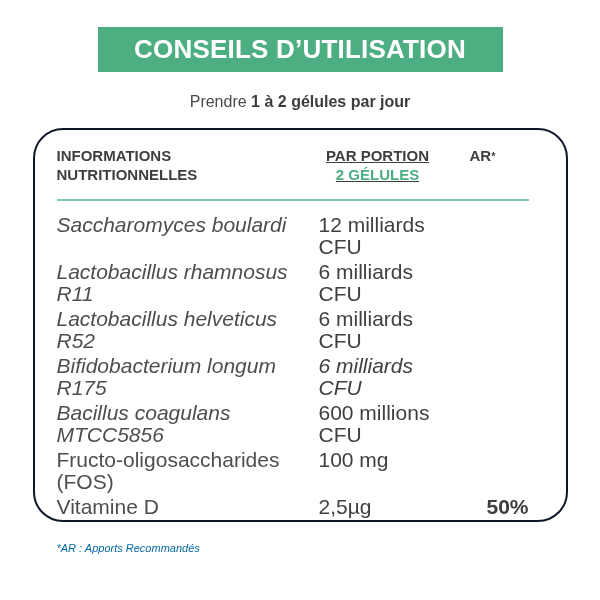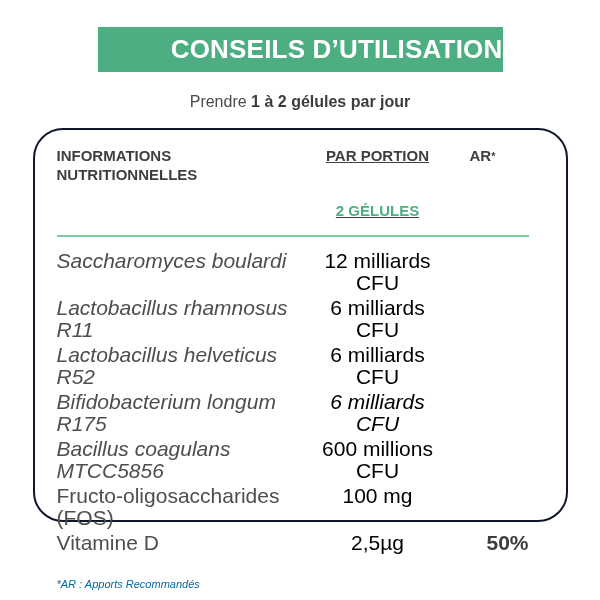--- a/index.html
+++ b/index.html
@@ -7,21 +7,21 @@
     width: 600px; height: 600px;
     background: #ffffff;
     font-family: "Liberation Sans", sans-serif;
     overflow: hidden;
   }
   
   .banner {
     width: 405px; height: 45px;
     margin: 27px auto 0 auto;
     background: #4cae81;
-    display: flex; align-items: center; justify-content: flex-end;
+    display: flex; align-items: center; justify-content: center;
   }
   .banner-title {
     color: #ffffff;
     font-size: 26px;
     font-weight: bold;
     letter-spacing: 0.2px;
     white-space: nowrap;
   }
   
   .usage {
@@ -41,34 +41,34 @@
     padding: 16px 37px 18px 22px;
   }
   .grid-row {
     display: grid;
     grid-template-columns: 1fr 118px 92px;
     align-items: start;
   }
   
   .thead { font-size: 15px; font-weight: bold; line-height: 19px; color: #3e3e3e; }
   .thead .col-portion { text-align: center; text-decoration: underline; }
-  .thead .serving { color: #4caf82; margin-top: 36px; }
+  .thead .serving { color: #4caf82; }
   .thead .col-ar { text-align: center; }
   .star { font-size: 11px; position: relative; top: -1px; }
   .divider {
     height: 2px;
     background: #7fcaa5;
     border: none;
     margin: 15px 0 13px 0;
   }
   
   .trow { font-size: 21px; line-height: 22px; margin-bottom: 3px; }
   .trow .name { color: #4e4e4e; }
   .trow .name.it { font-style: italic; }
-  .trow .value { text-align: center; color: #000000; }
+  .trow .value { text-align: left; color: #404040; }
   .trow .value.it { font-style: italic; }
   .trow .ar { text-align: right; font-weight: bold; color: #3d3d3d; margin-left: 21px; }
   
   .footnote {
     margin-top: 24px;
     font-size: 11px;
     font-style: italic;
     color: #0369a1;
   }
 </style>

